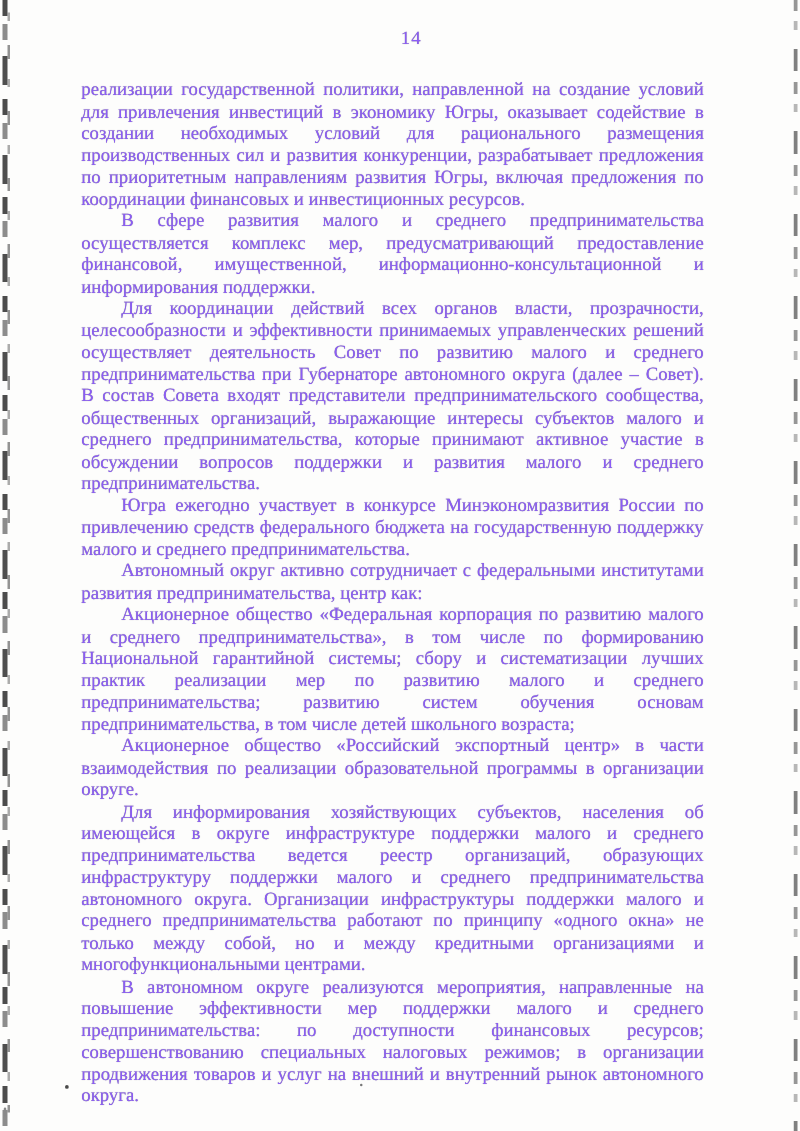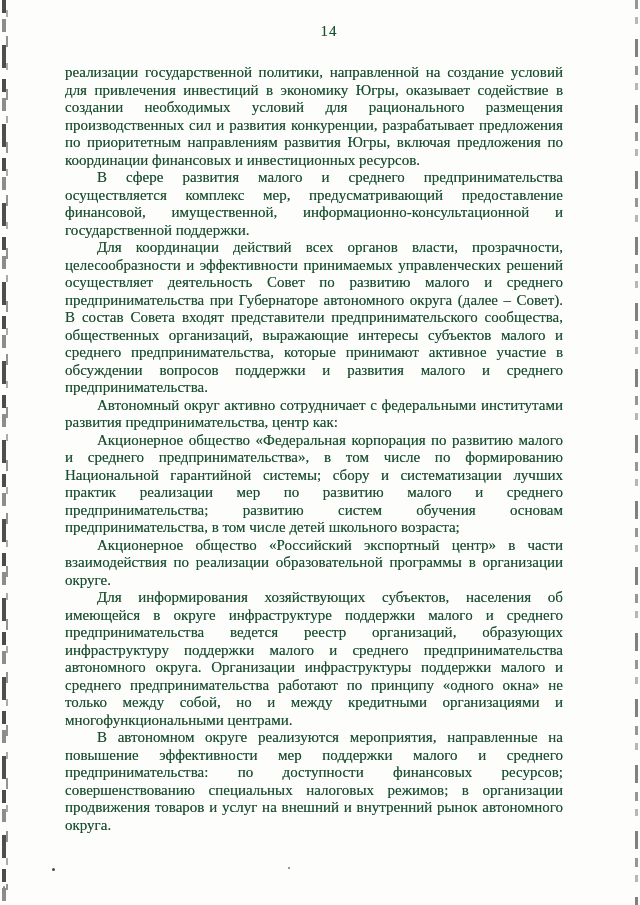--- a/index.html
+++ b/index.html
@@ -7,21 +7,21 @@
     padding: 0;
     background: #ffffff;
   }
   .page {
     position: relative;
     width: 640px;
     height: 905px;
     background: #fdfdfc;
     overflow: hidden;
     font-family: "Liberation Serif", serif;
-    color: #14532d;
+    color: #8b5cf6;
   }
   
   .edge-left {
     position: absolute;
     left: 2px;
     top: 0;
     width: 4px;
     height: 905px;
     background-image:
       repeating-linear-gradient(to bottom,
@@ -108,22 +108,23 @@
   <div class="edge-left-b"></div>
   <div class="edge-right"></div>
   <div class="speck s1"></div>
   <div class="speck s2"></div>
   <div class="speck s3"></div>
 
   <div class="page-number">14</div>
 
   <div class="text-block">
     <p>реализации государственной политики, направленной на создание условий для привлечения инвестиций в экономику Югры, оказывает содействие в создании необходимых условий для рационального размещения производственных сил и развития конкуренции, разрабатывает предложения по приоритетным направлениям развития Югры, включая предложения по координации финансовых и инвестиционных ресурсов.</p>
-    <p class="indent">В сфере развития малого и среднего предпринимательства осуществляется комплекс мер, предусматривающий предоставление финансовой, имущественной, информационно-консультационной и государственной поддержки.</p>
+    <p class="indent">В сфере развития малого и среднего предпринимательства осуществляется комплекс мер, предусматривающий предоставление финансовой, имущественной, информационно-консультационной и информирования поддержки.</p>
     <p class="indent">Для координации действий всех органов власти, прозрачности, целесообразности и эффективности принимаемых управленческих решений осуществляет деятельность Совет по развитию малого и среднего предпринимательства при Губернаторе автономного округа (далее – Совет). В состав Совета входят представители предпринимательского сообщества, общественных организаций, выражающие интересы субъектов малого и среднего предпринимательства, которые принимают активное участие в обсуждении вопросов поддержки и развития малого и среднего предпринимательства.</p>
+    <p class="indent">Югра ежегодно участвует в конкурсе Минэкономразвития России по привлечению средств федерального бюджета на государственную поддержку малого и среднего предпринимательства.</p>
     <p class="indent">Автономный округ активно сотрудничает с федеральными институтами развития предпринимательства, центр как:</p>
     <p class="indent">Акционерное общество «Федеральная корпорация по развитию малого и среднего предпринимательства», в том числе по формированию Национальной гарантийной системы; сбору и систематизации лучших практик реализации мер по развитию малого и среднего предпринимательства; развитию систем обучения основам предпринимательства, в том числе детей школьного возраста;</p>
     <p class="indent">Акционерное общество «Российский экспортный центр» в части взаимодействия по реализации образовательной программы в организации округе.</p>
     <p class="indent">Для информирования хозяйствующих субъектов, населения об имеющейся в округе инфраструктуре поддержки малого и среднего предпринимательства ведется реестр организаций, образующих инфраструктуру поддержки малого и среднего предпринимательства автономного округа. Организации инфраструктуры поддержки малого и среднего предпринимательства работают по принципу «одного окна» не только между собой, но и между кредитными организациями и многофункциональными центрами.</p>
     <p class="indent">В автономном округе реализуются мероприятия, направленные на повышение эффективности мер поддержки малого и среднего предпринимательства: по доступности финансовых ресурсов; совершенствованию специальных налоговых режимов; в организации продвижения товаров и услуг на внешний и внутренний рынок автономного округа.</p>
   </div>
 
 </div>
 
 </body></html>

